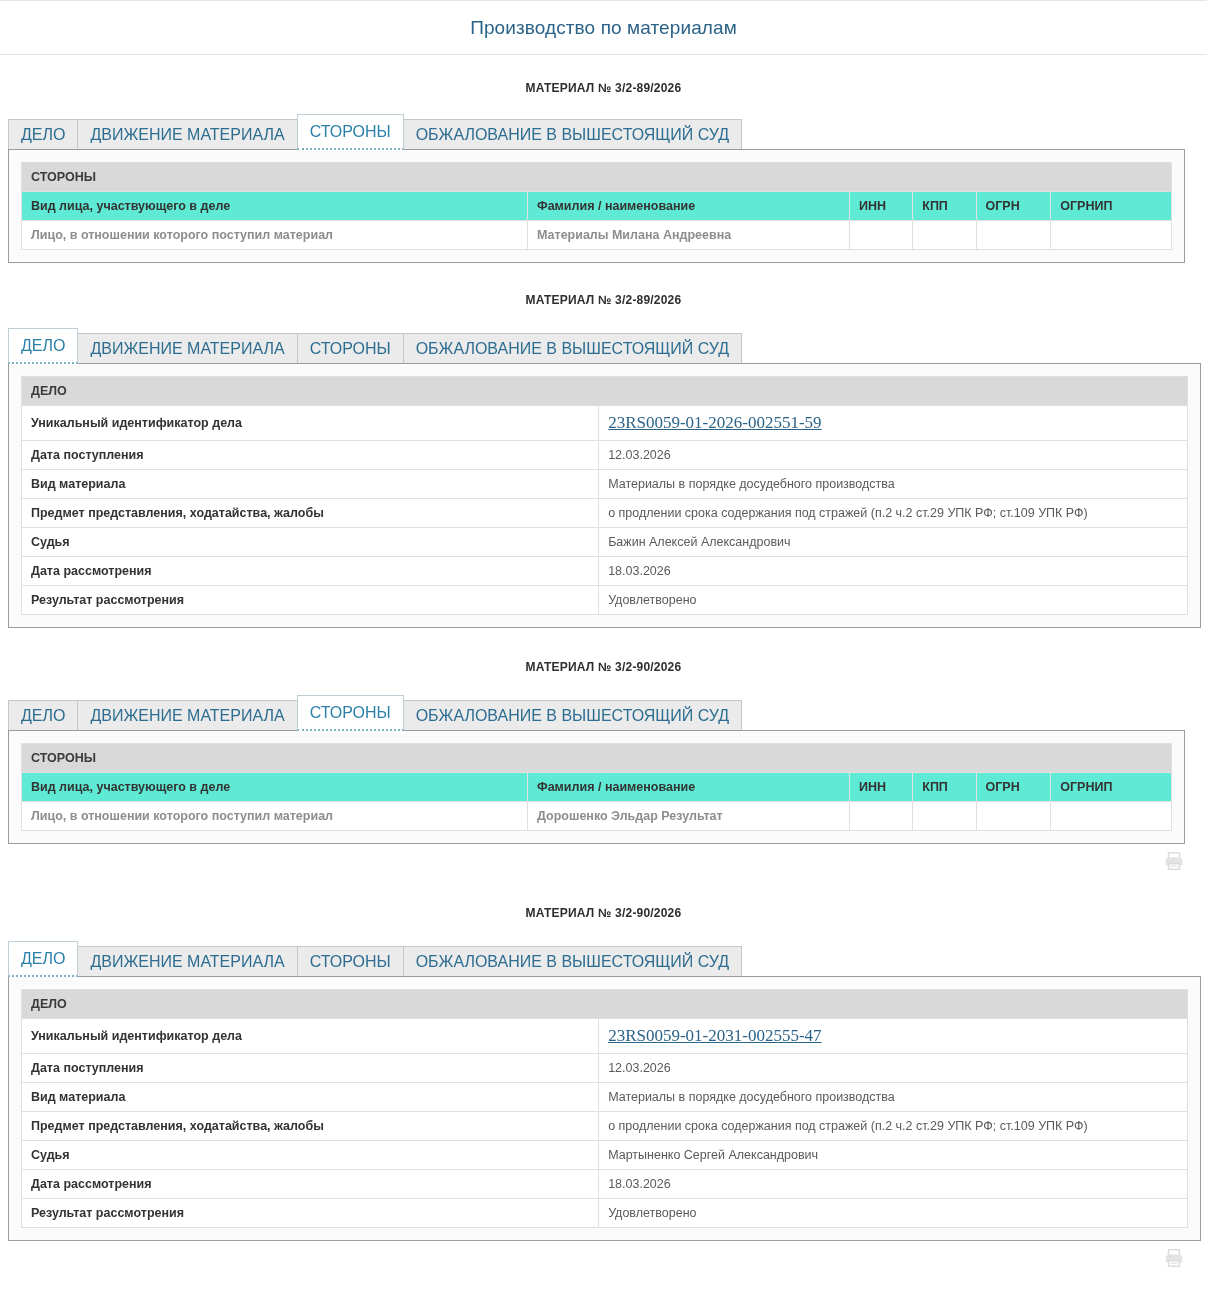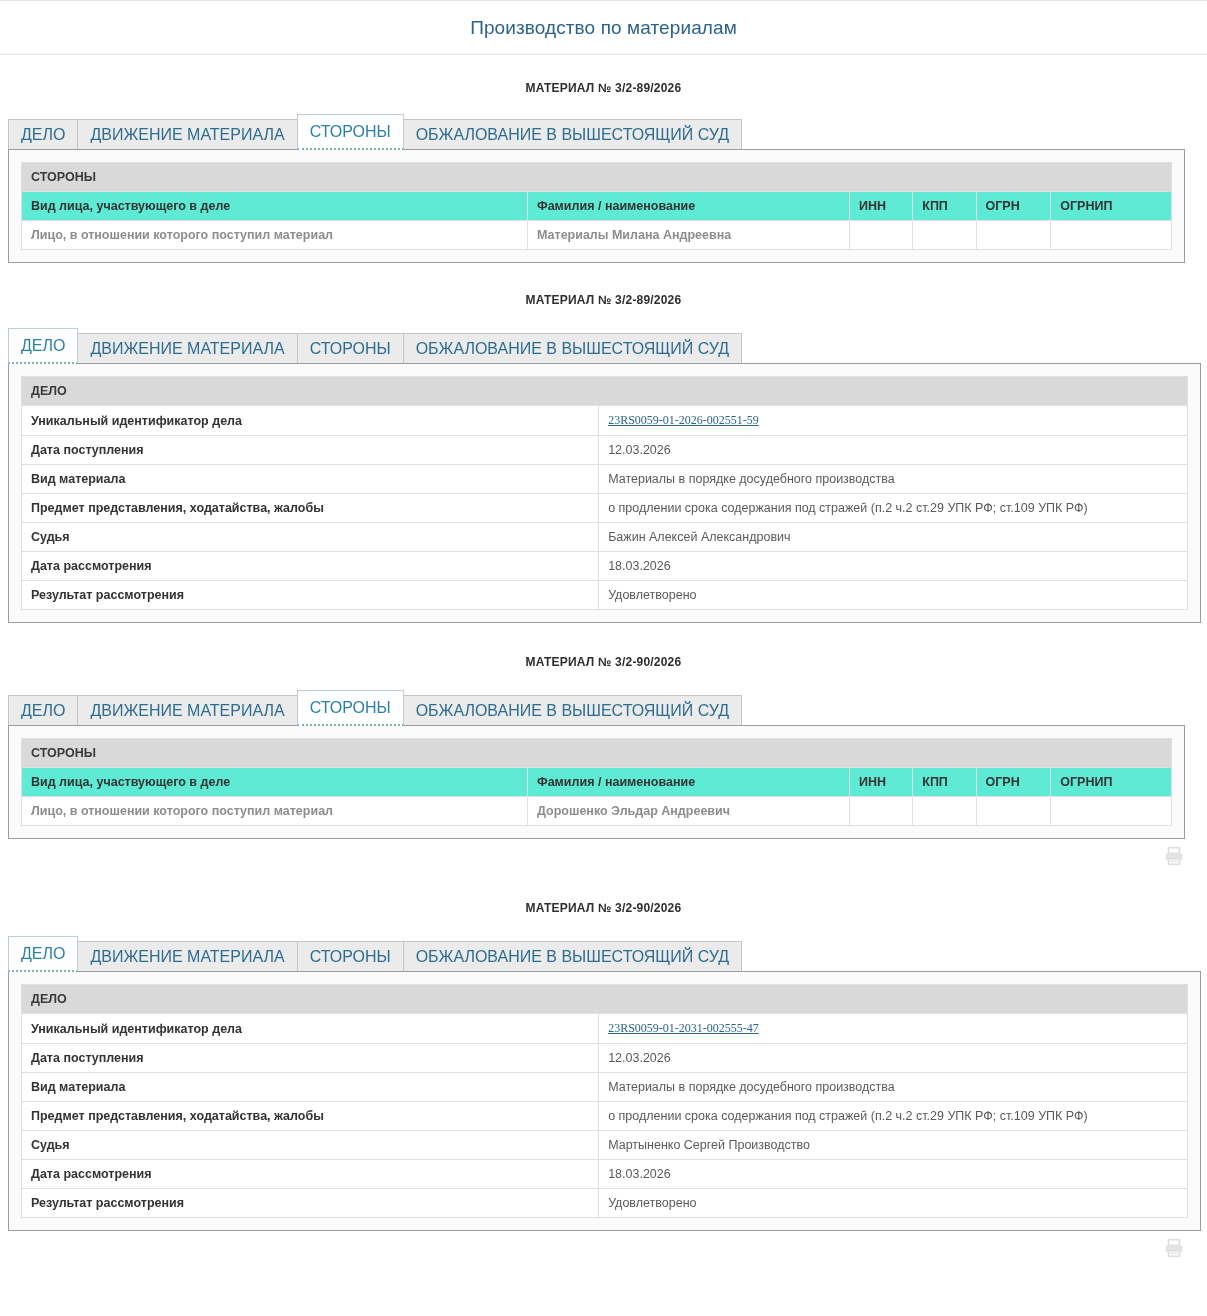--- a/index.html
+++ b/index.html
@@ -134,21 +134,21 @@
     font-weight: normal;
   }
   td.party-kind, td.party-name {
     color: #8d8d8d;
     font-weight: bold;
   }
   a.uid-link {
     color: #2b6389;
     text-decoration: underline;
     font-family: "Liberation Serif", "DejaVu Serif", serif;
-    font-size: 12px;
+    font-size: 17px;
   }
 
   
   .printer-row {
     display: flex;
     justify-content: flex-end;
     padding-right: 22px;
   }
   .printer-icon { opacity: .20; }
 </style>
@@ -283,21 +283,21 @@
               <th>Фамилия / наименование</th>
               <th>ИНН</th>
               <th>КПП</th>
               <th>ОГРН</th>
               <th>ОГРНИП</th>
             </tr>
           </thead>
           <tbody>
             <tr>
               <td class="party-kind">Лицо, в отношении которого поступил материал</td>
-              <td class="party-name">Дорошенко Эльдар Андреевич</td>
+              <td class="party-name">Дорошенко Эльдар Результат</td>
               <td class="value"></td>
               <td class="value"></td>
               <td class="value"></td>
               <td class="value"></td>
             </tr>
           </tbody>
         </table>
       </div>
       <div class="printer-row" style="margin-top: 6px;">
         <span class="printer-icon"><svg width="22" height="22" viewBox="0 0 24 24" aria-hidden="true">
@@ -339,21 +339,21 @@
             <tr>
               <td class="label">Вид материала</td>
               <td class="value">Материалы в порядке досудебного производства</td>
             </tr>
             <tr>
               <td class="label">Предмет представления, ходатайства, жалобы</td>
               <td class="value">о продлении срока содержания под стражей (п.2 ч.2 ст.29 УПК РФ; ст.109 УПК РФ)</td>
             </tr>
             <tr>
               <td class="label">Судья</td>
-              <td class="value">Мартыненко Сергей Производство</td>
+              <td class="value">Мартыненко Сергей Александрович</td>
             </tr>
             <tr>
               <td class="label">Дата рассмотрения</td>
               <td class="value">18.03.2026</td>
             </tr>
             <tr>
               <td class="label">Результат рассмотрения</td>
               <td class="value">Удовлетворено</td>
             </tr>
           </tbody>

